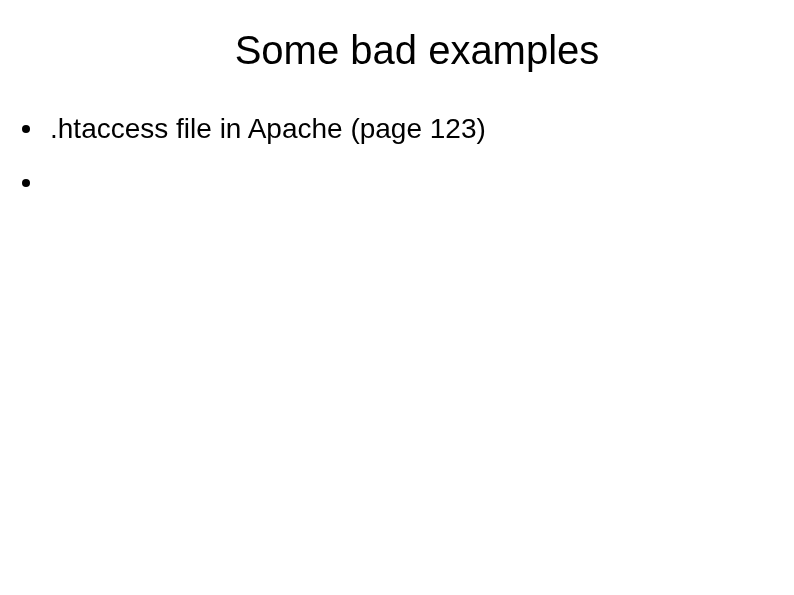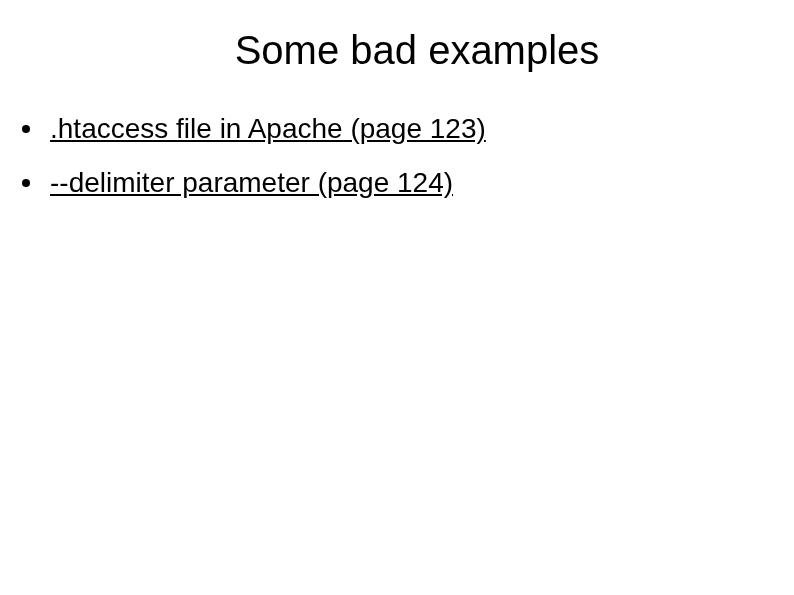--- a/index.html
+++ b/index.html
@@ -23,21 +23,20 @@
     .title {
       font-size: 40px;
       font-weight: normal;
       text-align: center;
       margin-bottom: 38px;
       margin-left: 40px;
     }
     .bullet-list {
       list-style: none;
       padding-left: 6px;
-      text-decoration: underline;
     }
     .bullet-item {
       display: flex;
       align-items: flex-start;
       margin-bottom: 18px;
     }
     .bullet-marker {
       width: 8px;
       height: 8px;
       background: #000000;
@@ -56,16 +55,15 @@
 
 <div class="slide">
   <h1 class="title">Some bad examples</h1>
   <ul class="bullet-list">
     <li class="bullet-item">
       <span class="bullet-marker"></span>
       <span class="bullet-text">.htaccess file in Apache (page 123)</span>
     </li>
     <li class="bullet-item">
       <span class="bullet-marker"></span>
-      <span class="bullet-text">--delimiter  parameter (page 124)</span>
     </li>
   </ul>
 </div>
 
 </body></html>

